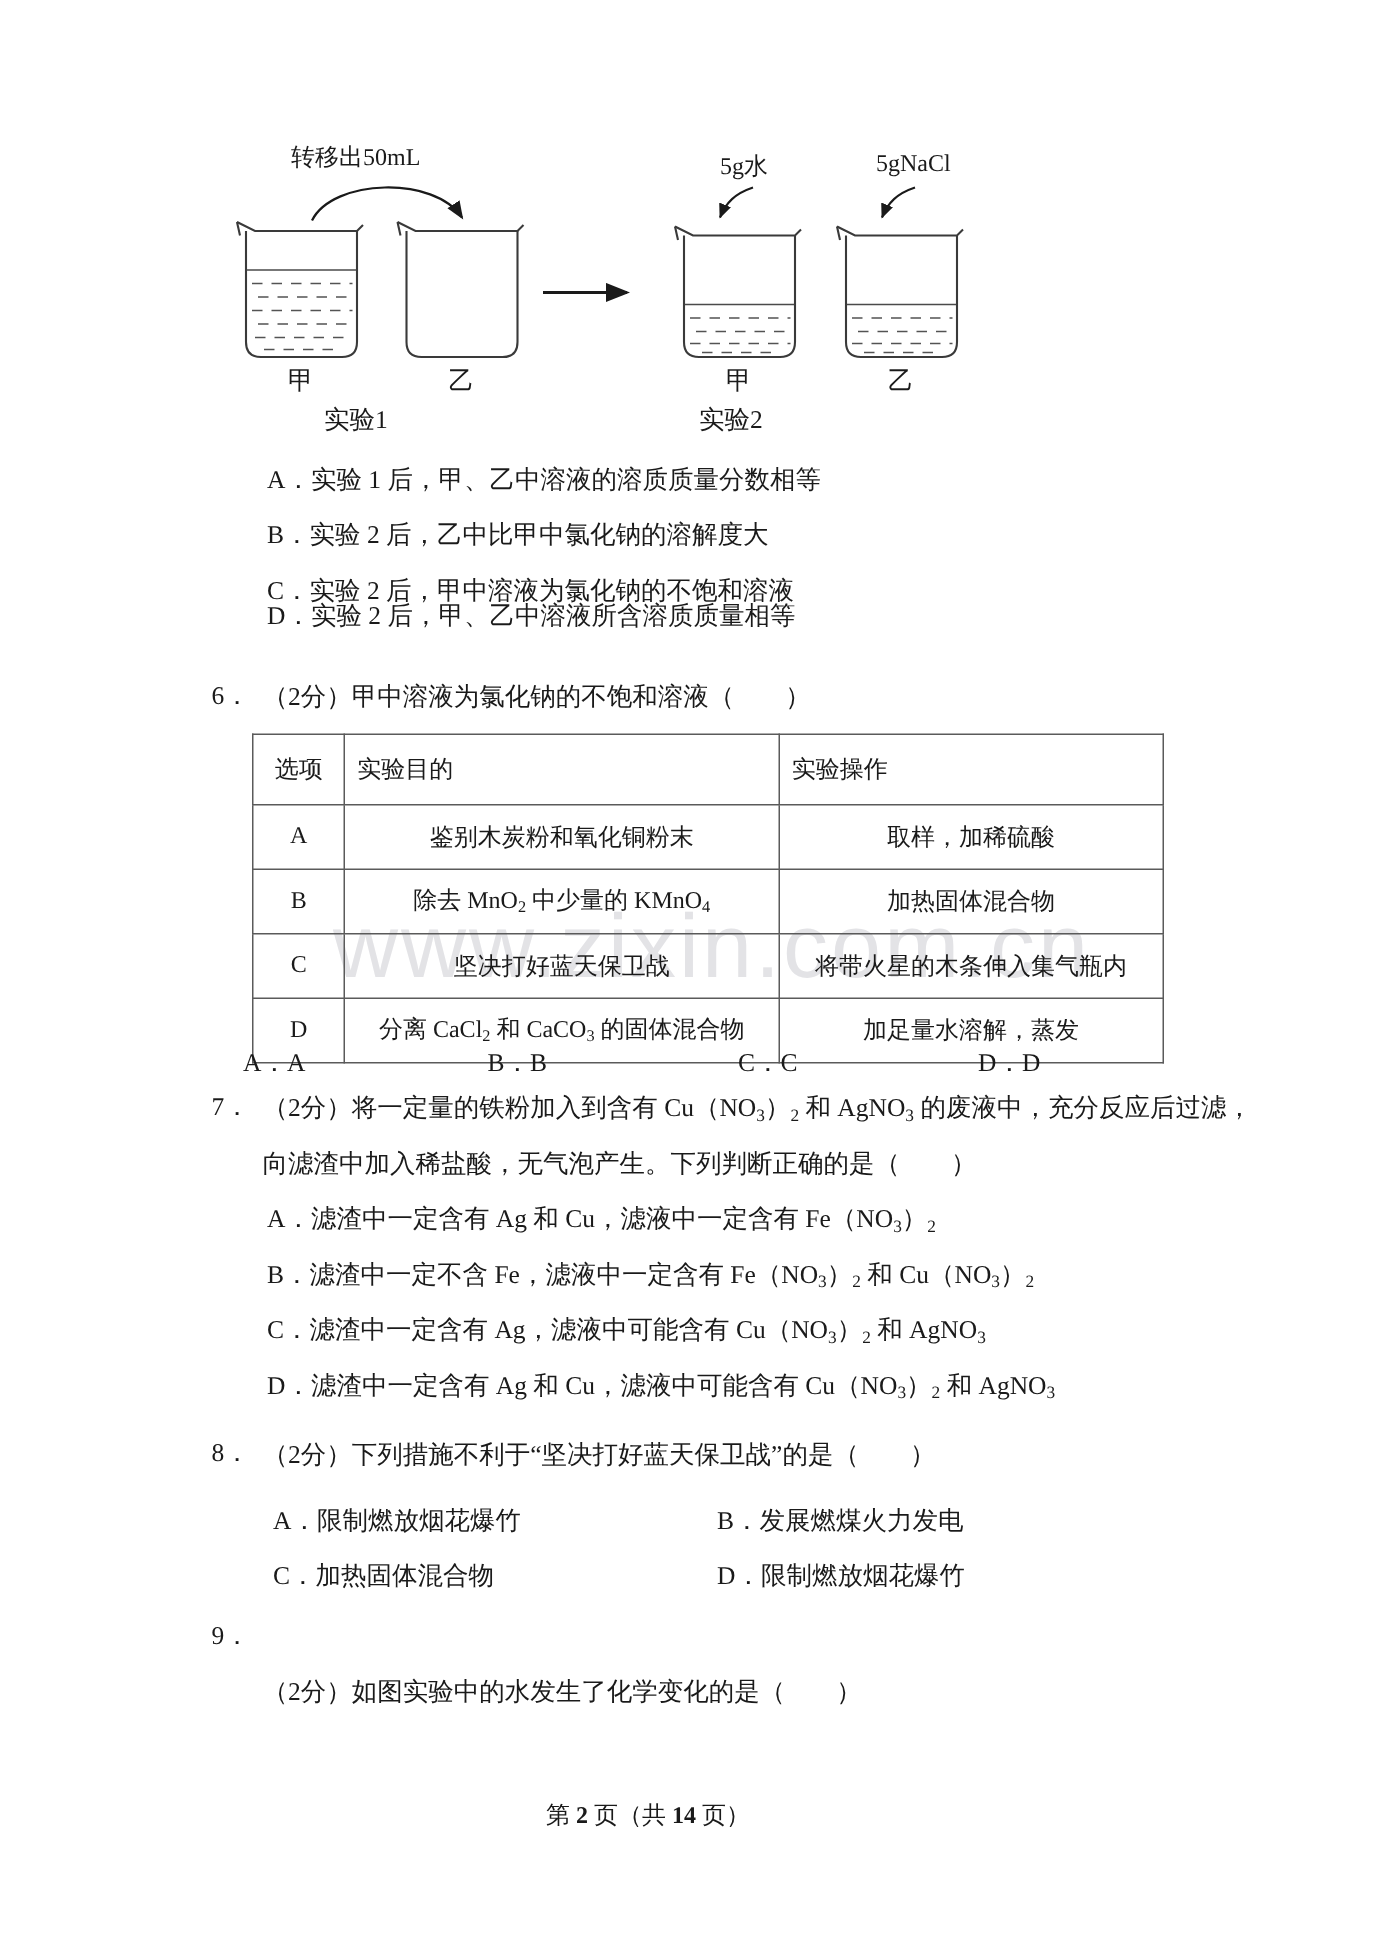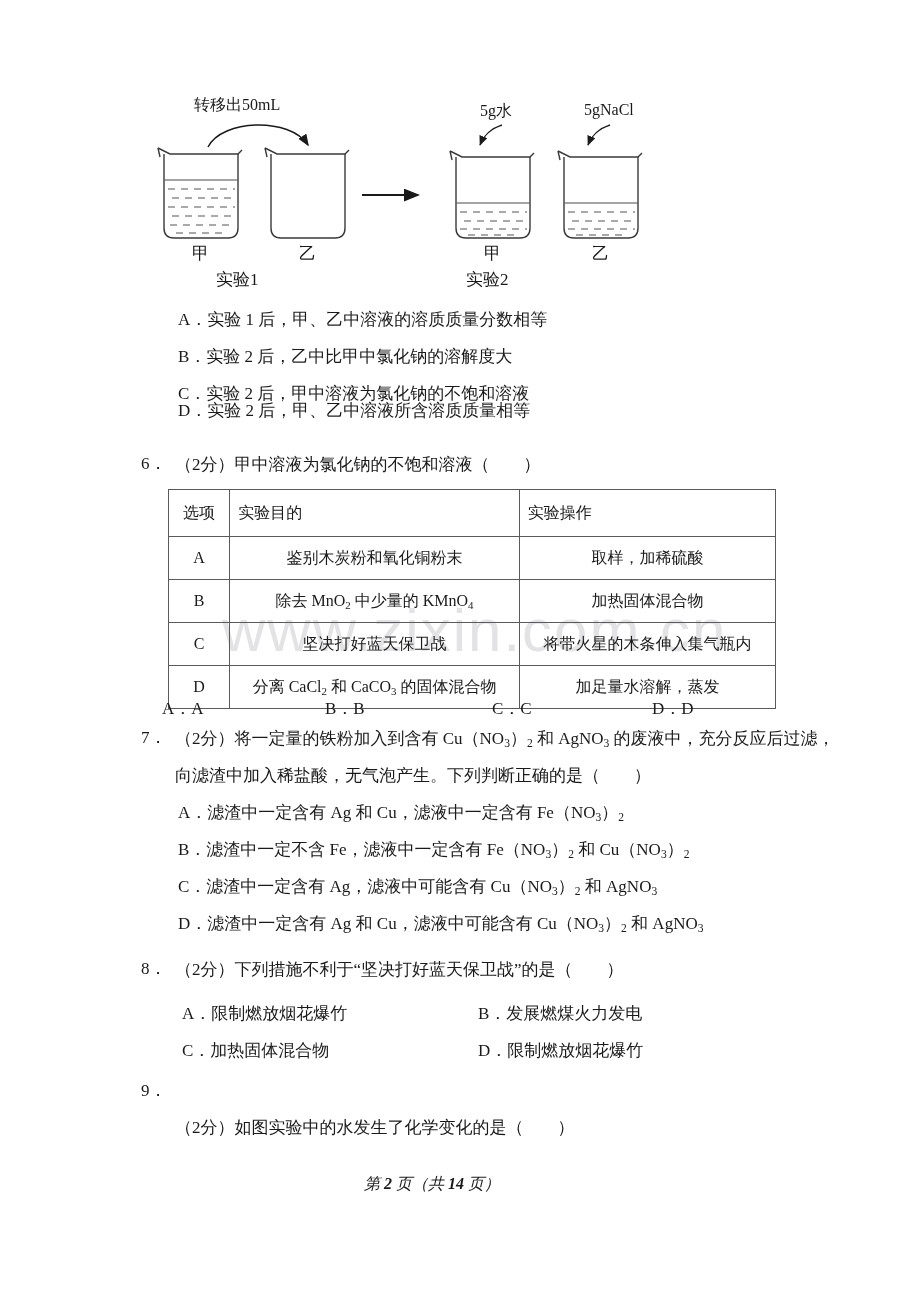--- a/index.html
+++ b/index.html
@@ -122,27 +122,26 @@
   .ar-c { left: 330px; }
   .ar-d { left: 490px; }
 
   
   .twocol { position: absolute; font-size: 17px; z-index: 6; white-space: nowrap; }
 
   
   .footer {
     position: absolute;
     left: 0;
-    top: 1174px;
+    top: 1200px;
     width: 864px;
     text-align: center;
     font-size: 16px;
     color: #1a1a1a;
     z-index: 6;
-    font-style: italic;
   }
   .footer b { font-weight: bold; }
 </style>
 </head>
 <body>
 
 <div class="page">
 
   <div class="watermark">www.zixin.com.cn</div>
 

